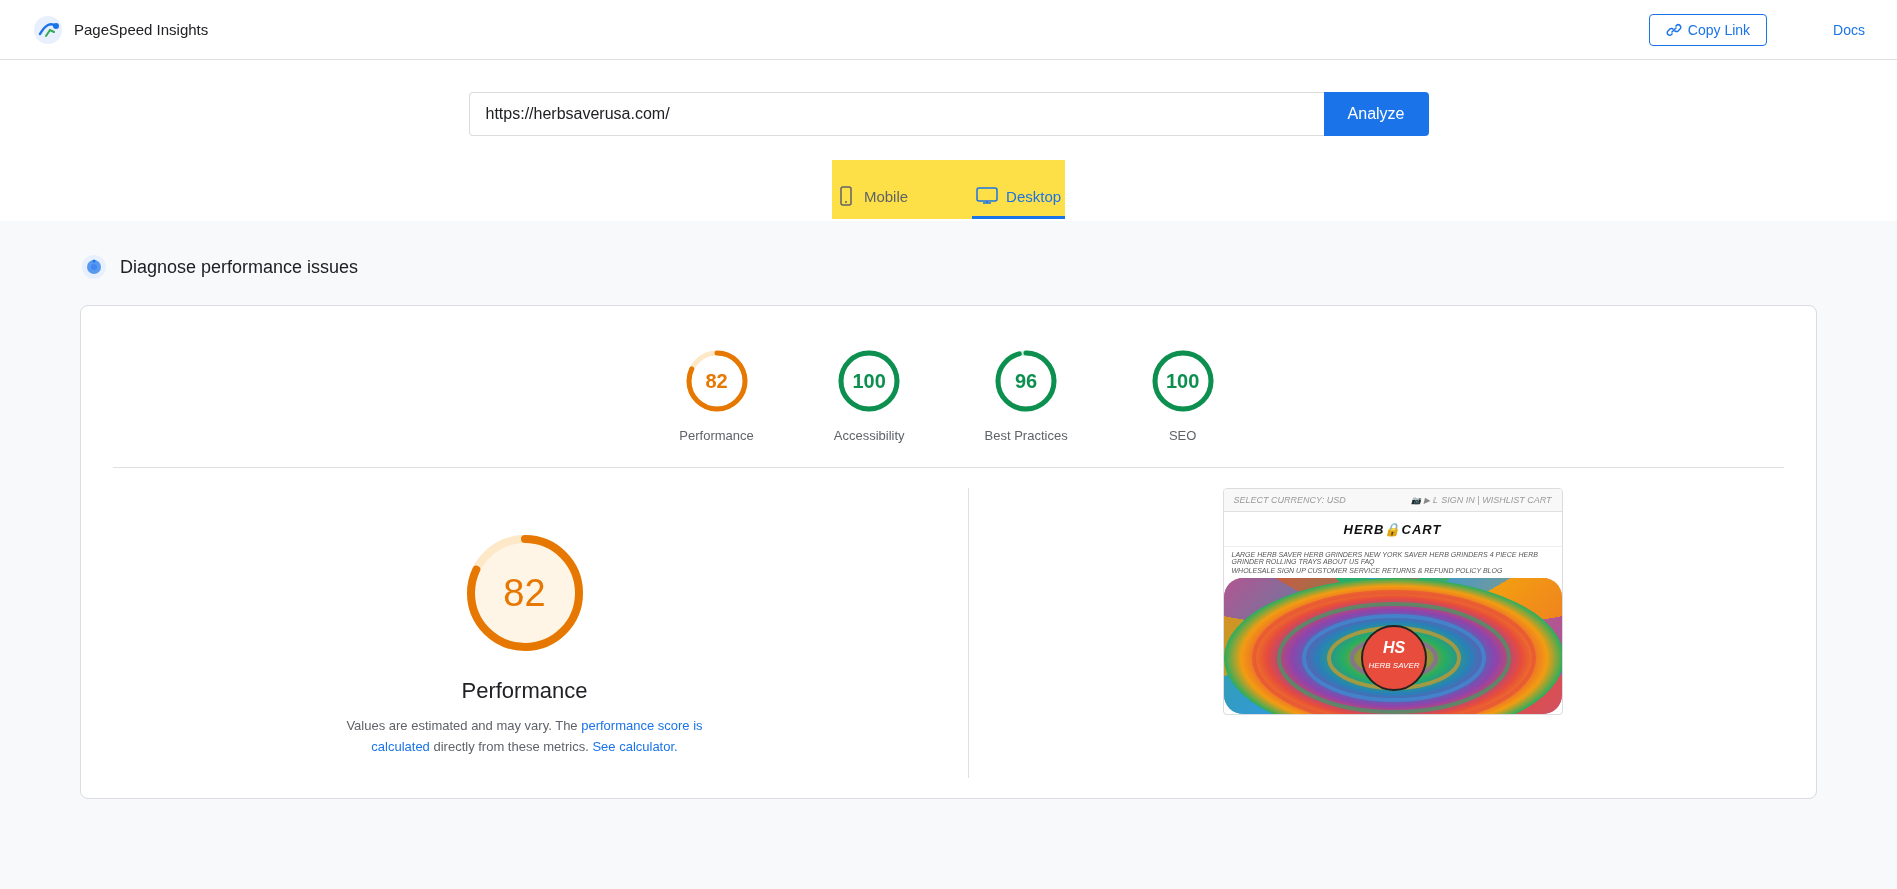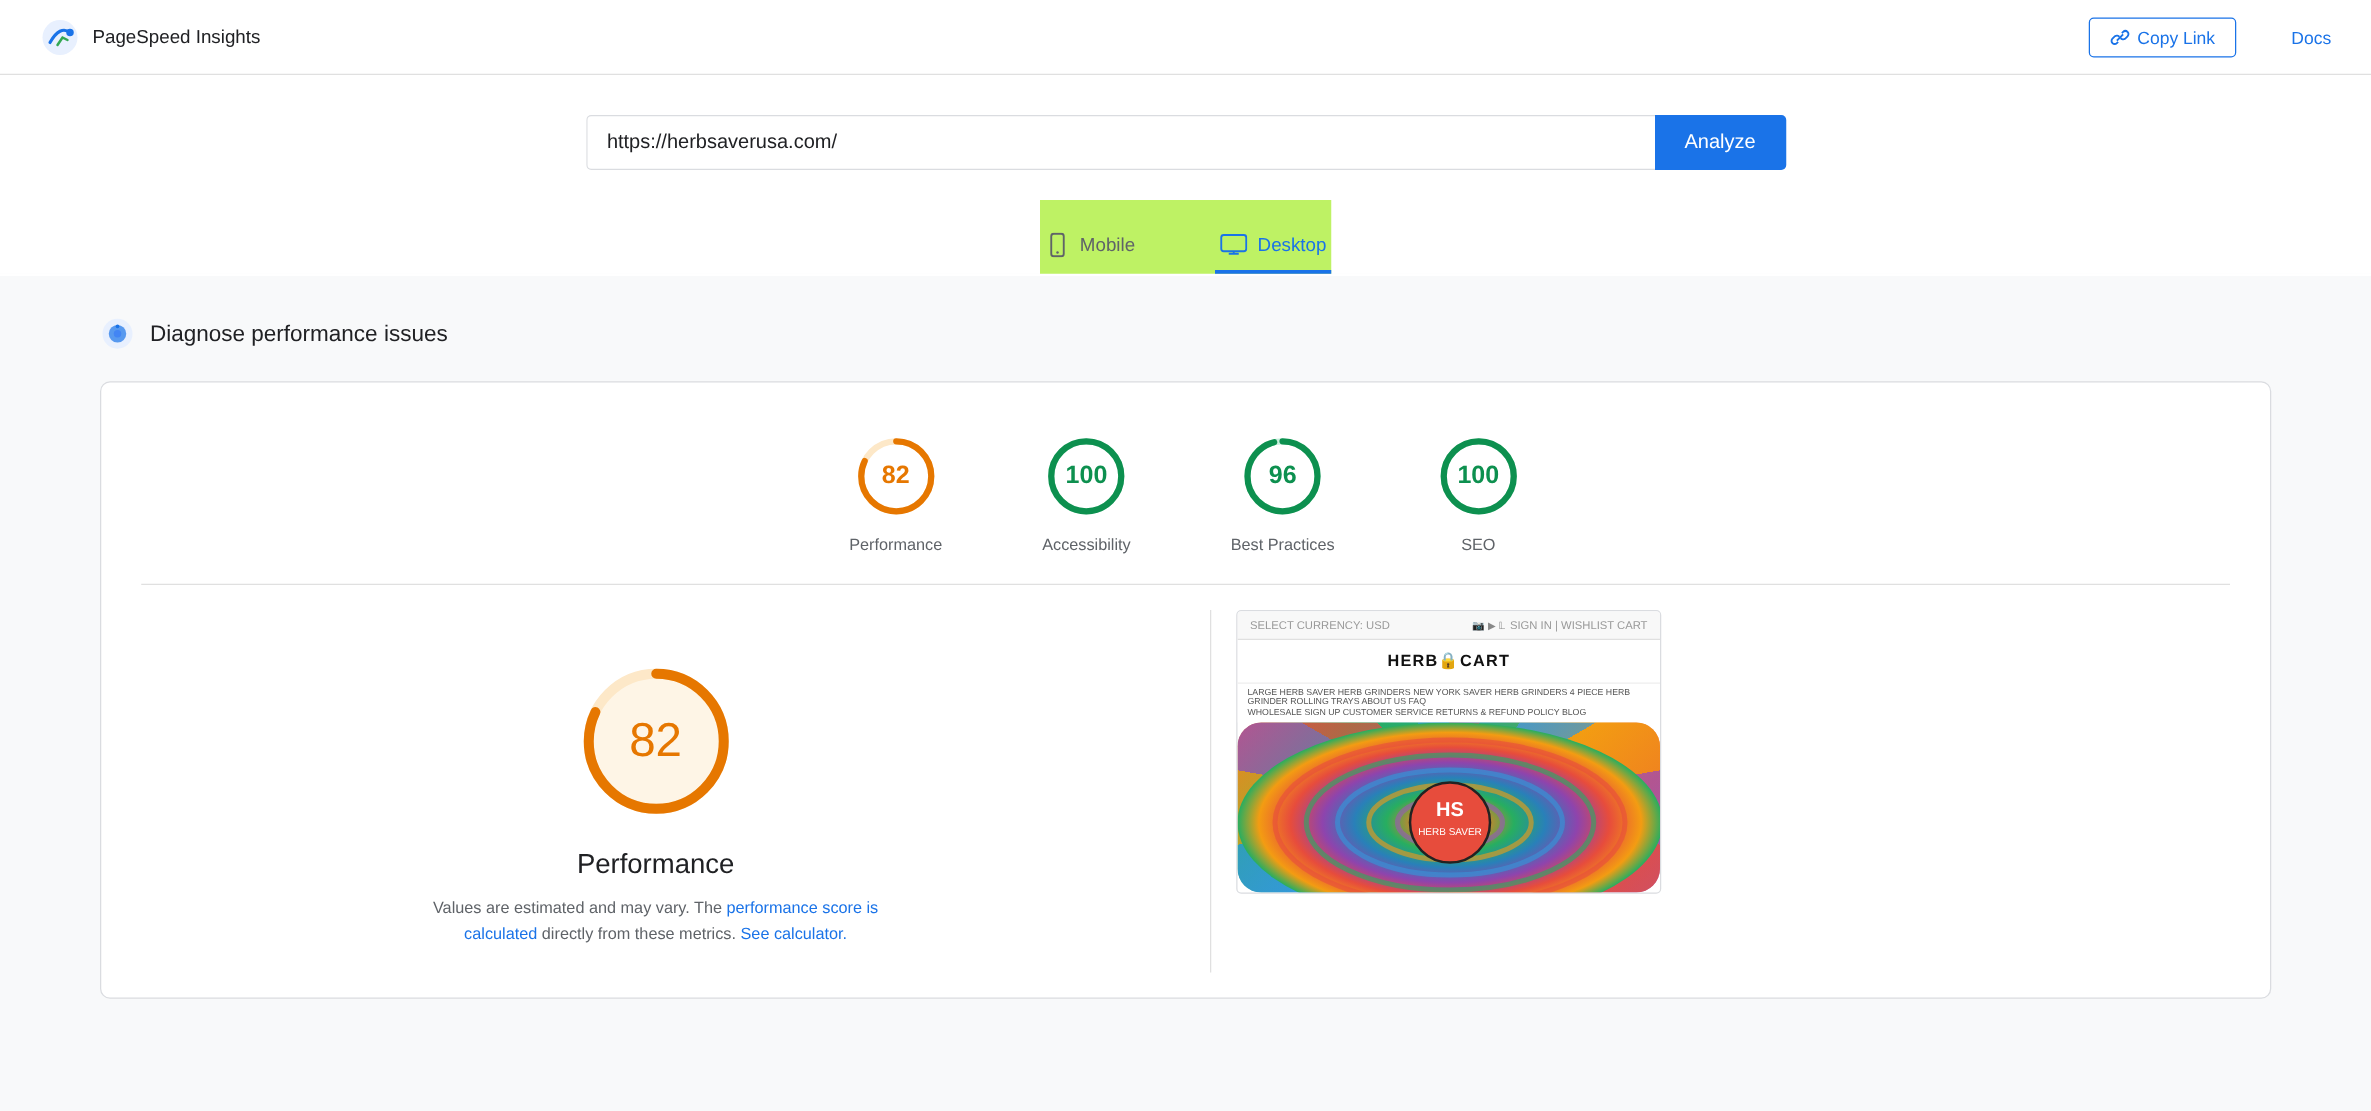--- a/index.html
+++ b/index.html
@@ -25,21 +25,21 @@
       height: 32px;
     }
     .logo-text {
       font-size: 15px;
       color: #202124;
       font-weight: 400;
     }
     .header-actions {
       display: flex;
       align-items: center;
-      gap: 4px;
+      gap: 26px;
     }
     .copy-link-btn {
       border: 1px solid #1a73e8;
       color: #1a73e8;
       background: #fff;
       padding: 7px 16px;
       border-radius: 4px;
       cursor: pointer;
       font-size: 14px;
       display: flex;
@@ -86,21 +86,21 @@
       cursor: pointer;
       font-weight: 500;
     }
 
     
     .device-tabs {
       display: flex;
       justify-content: center;
       gap: 60px;
       padding: 16px 0 0;
-      background: #bef264;
+      background: #fde047;
     }
     .device-tab {
       display: flex;
       align-items: center;
       gap: 8px;
       padding: 10px 4px;
       font-size: 15px;
       color: #5f6368;
       cursor: pointer;
       border-bottom: 3px solid transparent;
@@ -228,21 +228,22 @@
       width: 1px;
       background: #e0e0e0;
       margin: 20px 0;
     }
 
     .preview-panel {
       flex: 1;
       padding: 20px;
       display: flex;
       align-items: flex-start;
-      justify-content: flex-start;
+      justify-content: center;
+      font-style: italic;
     }
     .site-preview {
       width: 340px;
       border: 1px solid #dadce0;
       border-radius: 4px;
       overflow: hidden;
       background: #fff;
     }
     .preview-header-bar {
       background: #f8f8f8;

